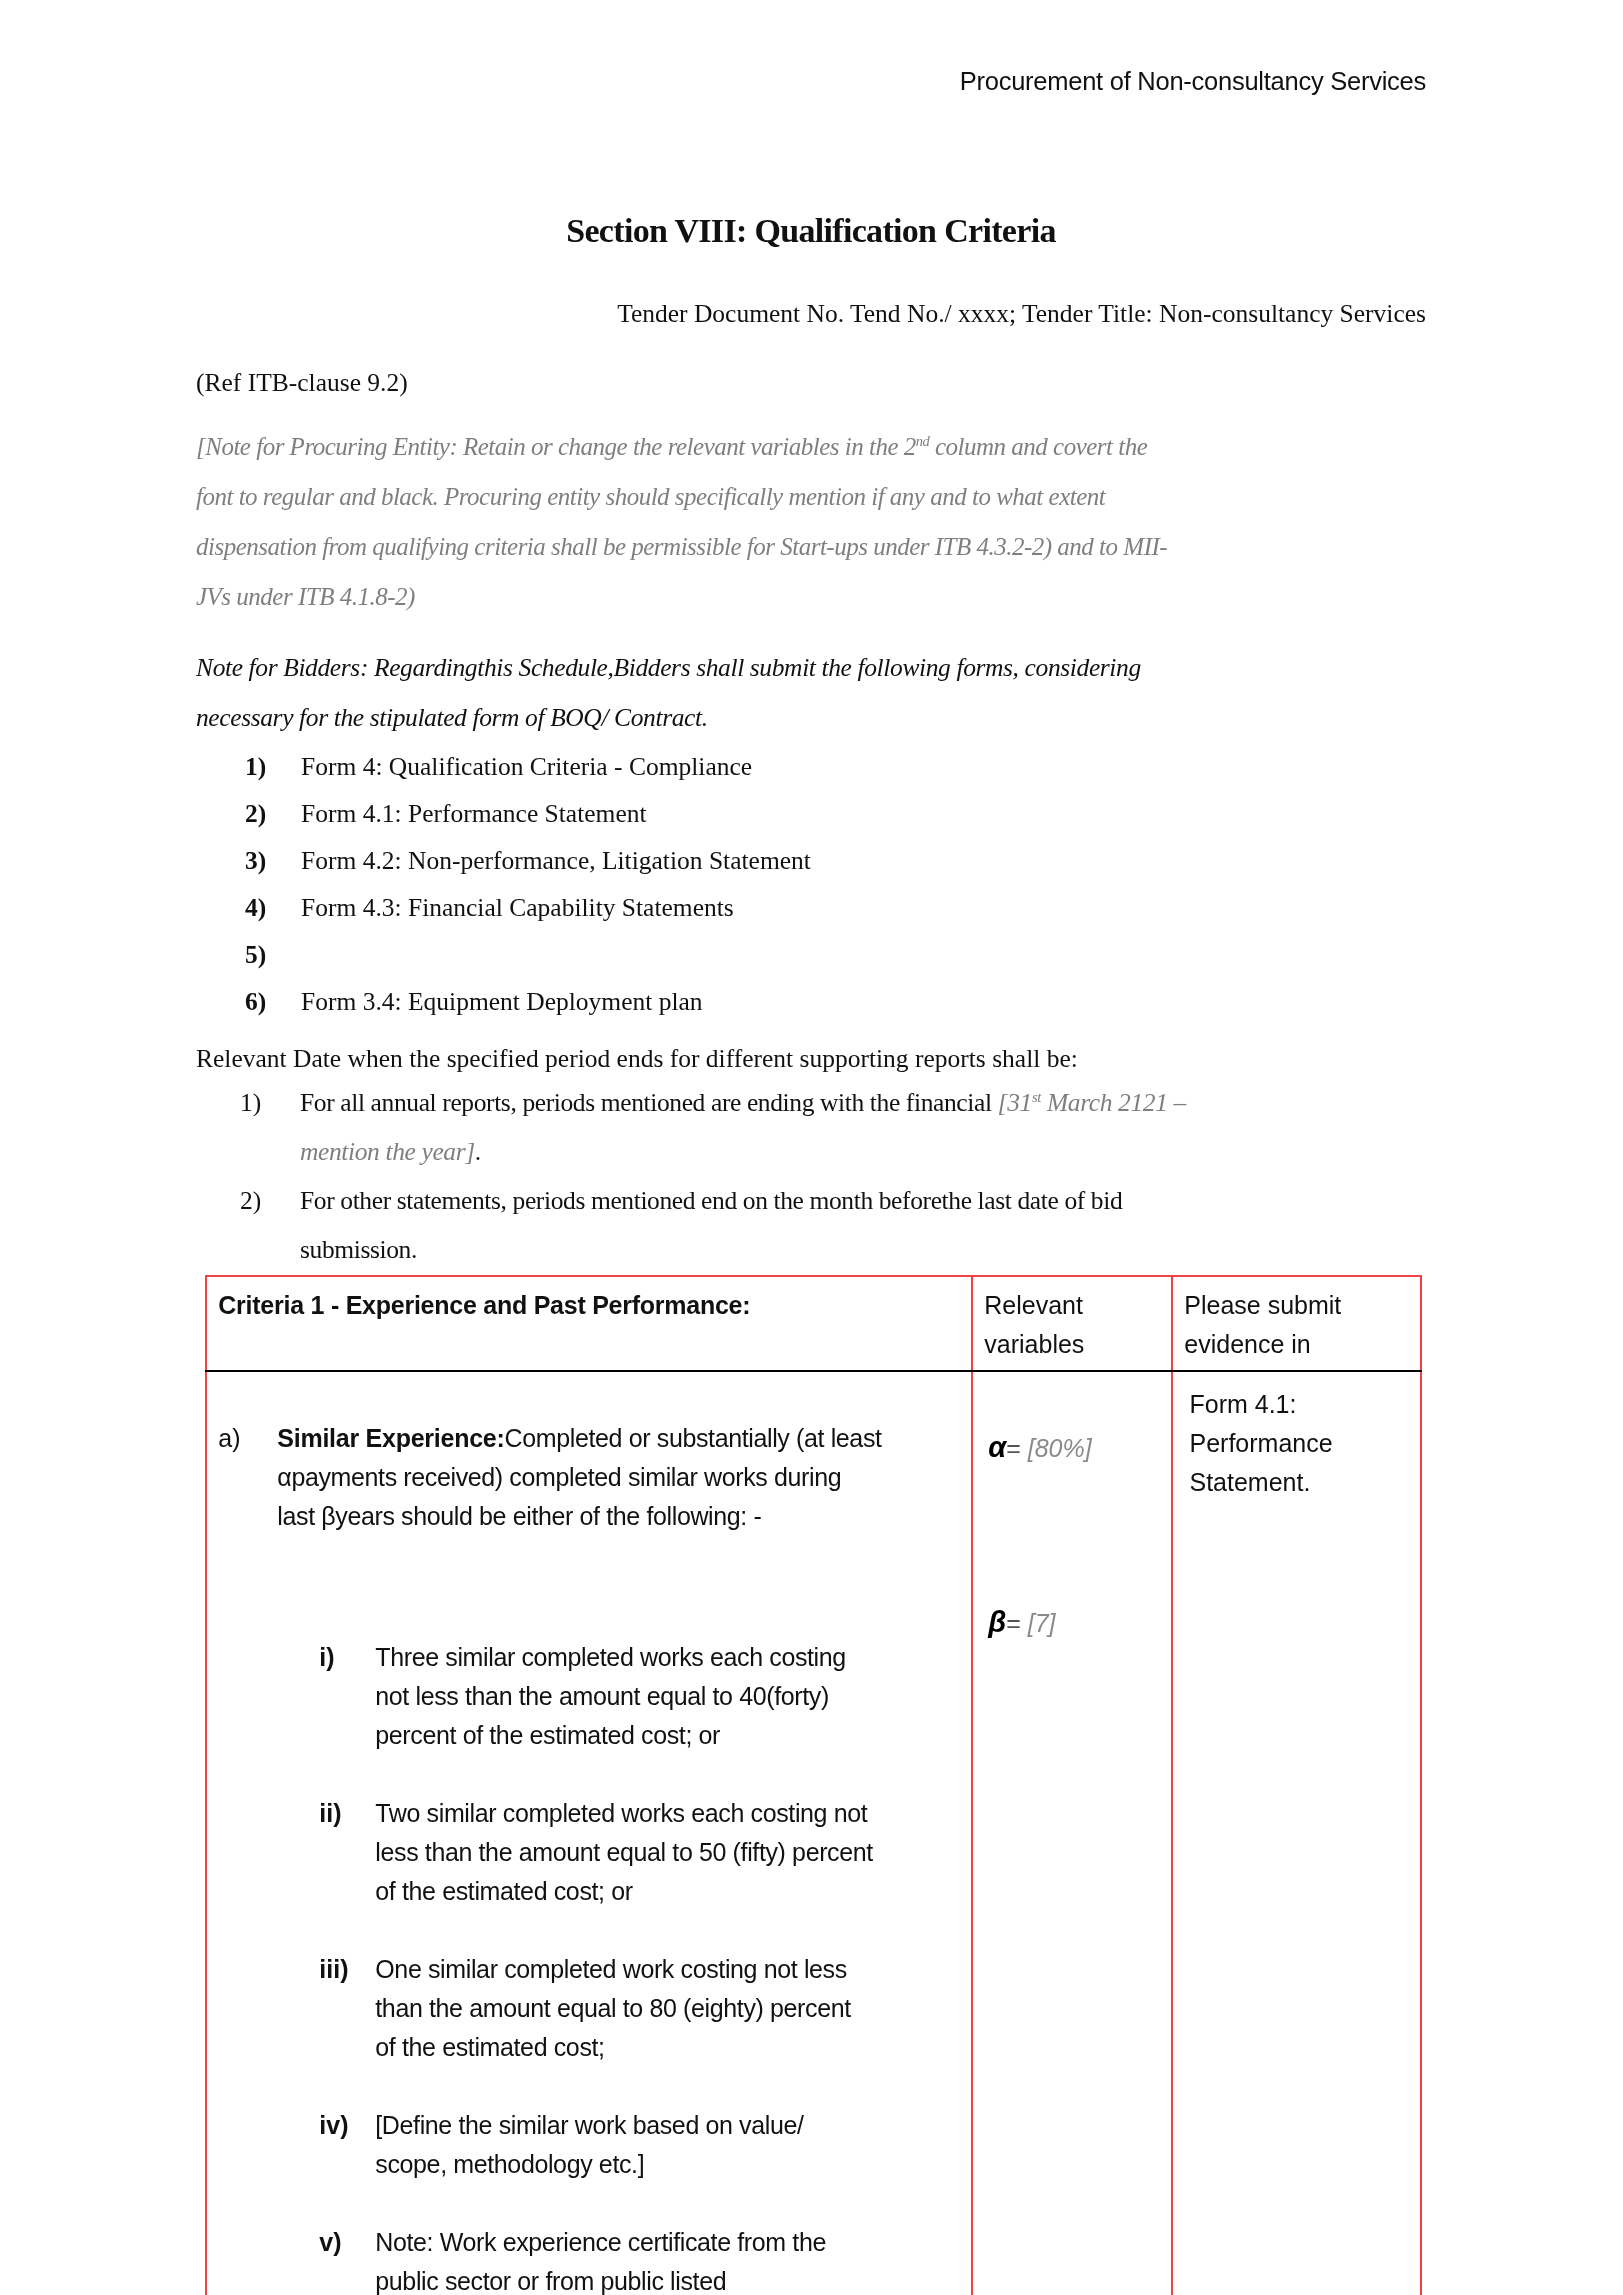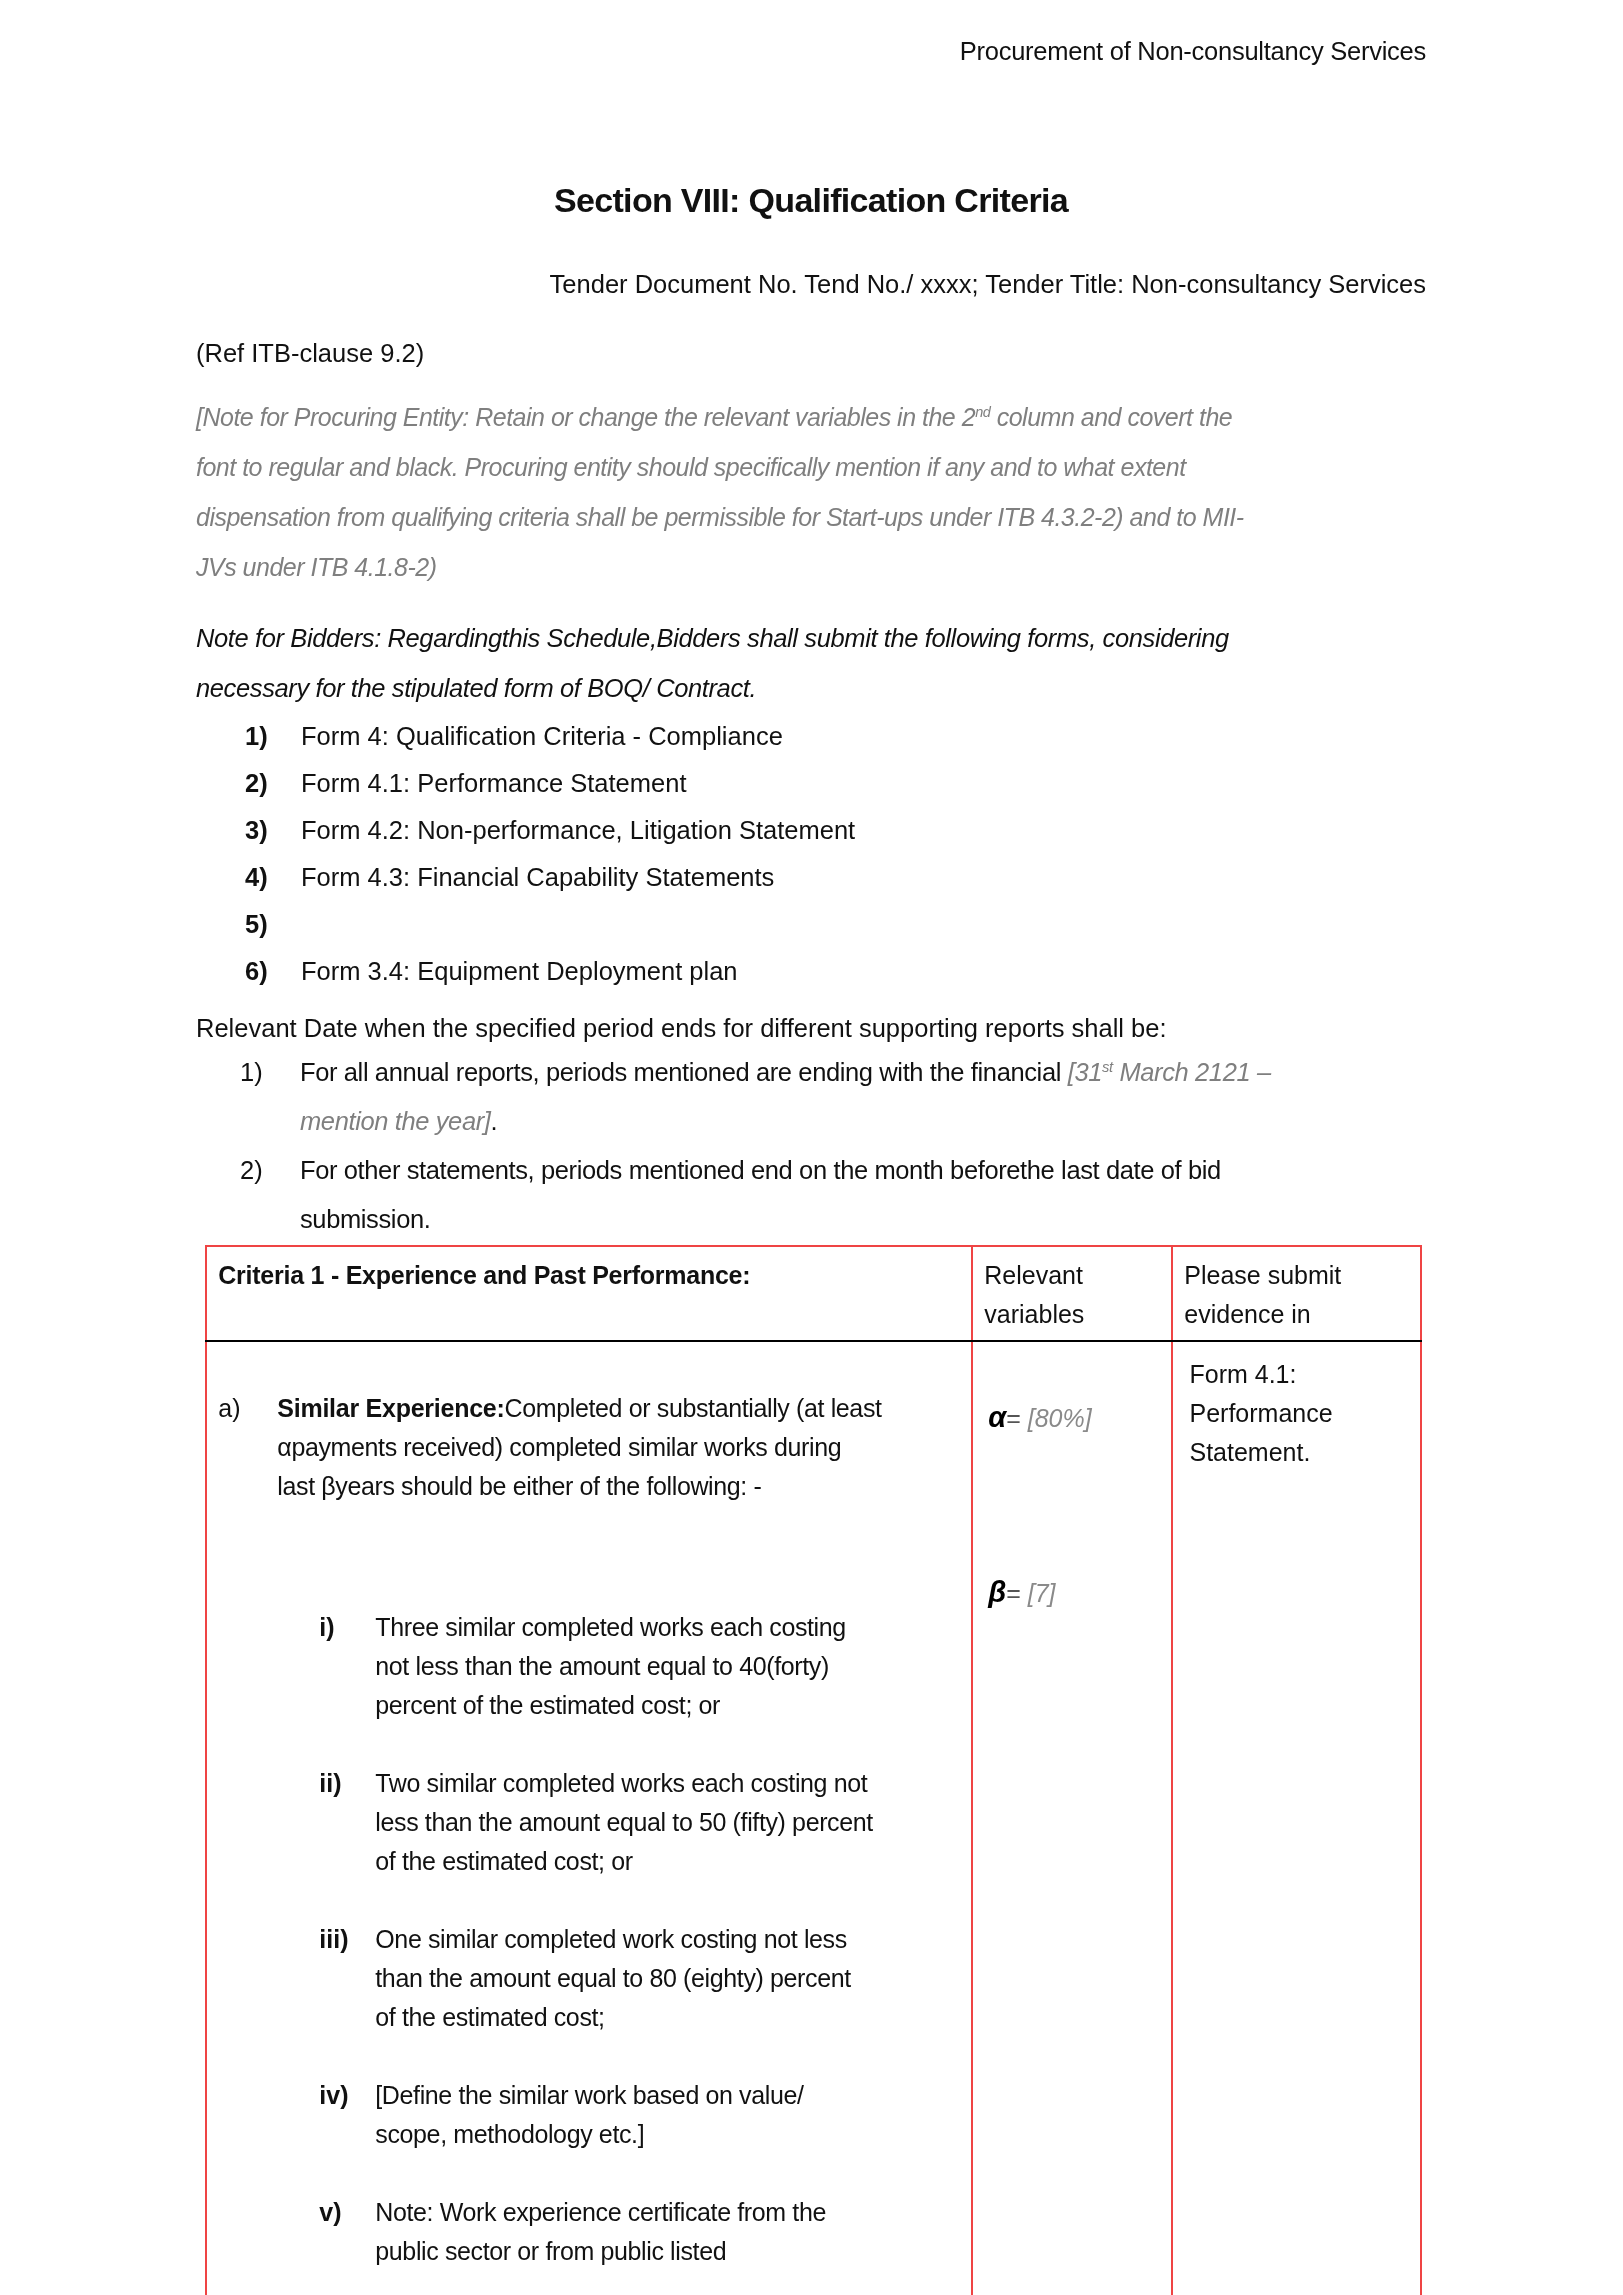--- a/index.html
+++ b/index.html
@@ -2,28 +2,28 @@
 <html style="font-size:10.5px"><head>
 <meta charset="utf-8">
 <style>
   html, body { margin: 0; padding: 0; background: #e8e8e8; }
   .page {
     width: 1623px;
     height: 2295px;
     background: #ffffff;
     position: relative;
     box-sizing: border-box;
-    padding: 35px 197px 0 196px;
+    padding: 65px 197px 0 196px;
     font-family: "Liberation Sans", sans-serif;
     font-size: 25.5px;
     color: #111111;
     overflow: hidden;
   }
   .page * { box-sizing: border-box; }
-  p, h1, ol, div.block { margin: 0; }
+  p, h1, ol, div.block { margin: 0; font-family: Liberation Serif, serif; }
 
   .hdr { text-align: right; line-height: 33px; letter-spacing: -0.01em; }
 
   .title {
     margin-top: 108px;
     text-align: center;
     font-size: 34px;
     font-weight: bold;
     line-height: 49px;
     letter-spacing: -0.02em;

